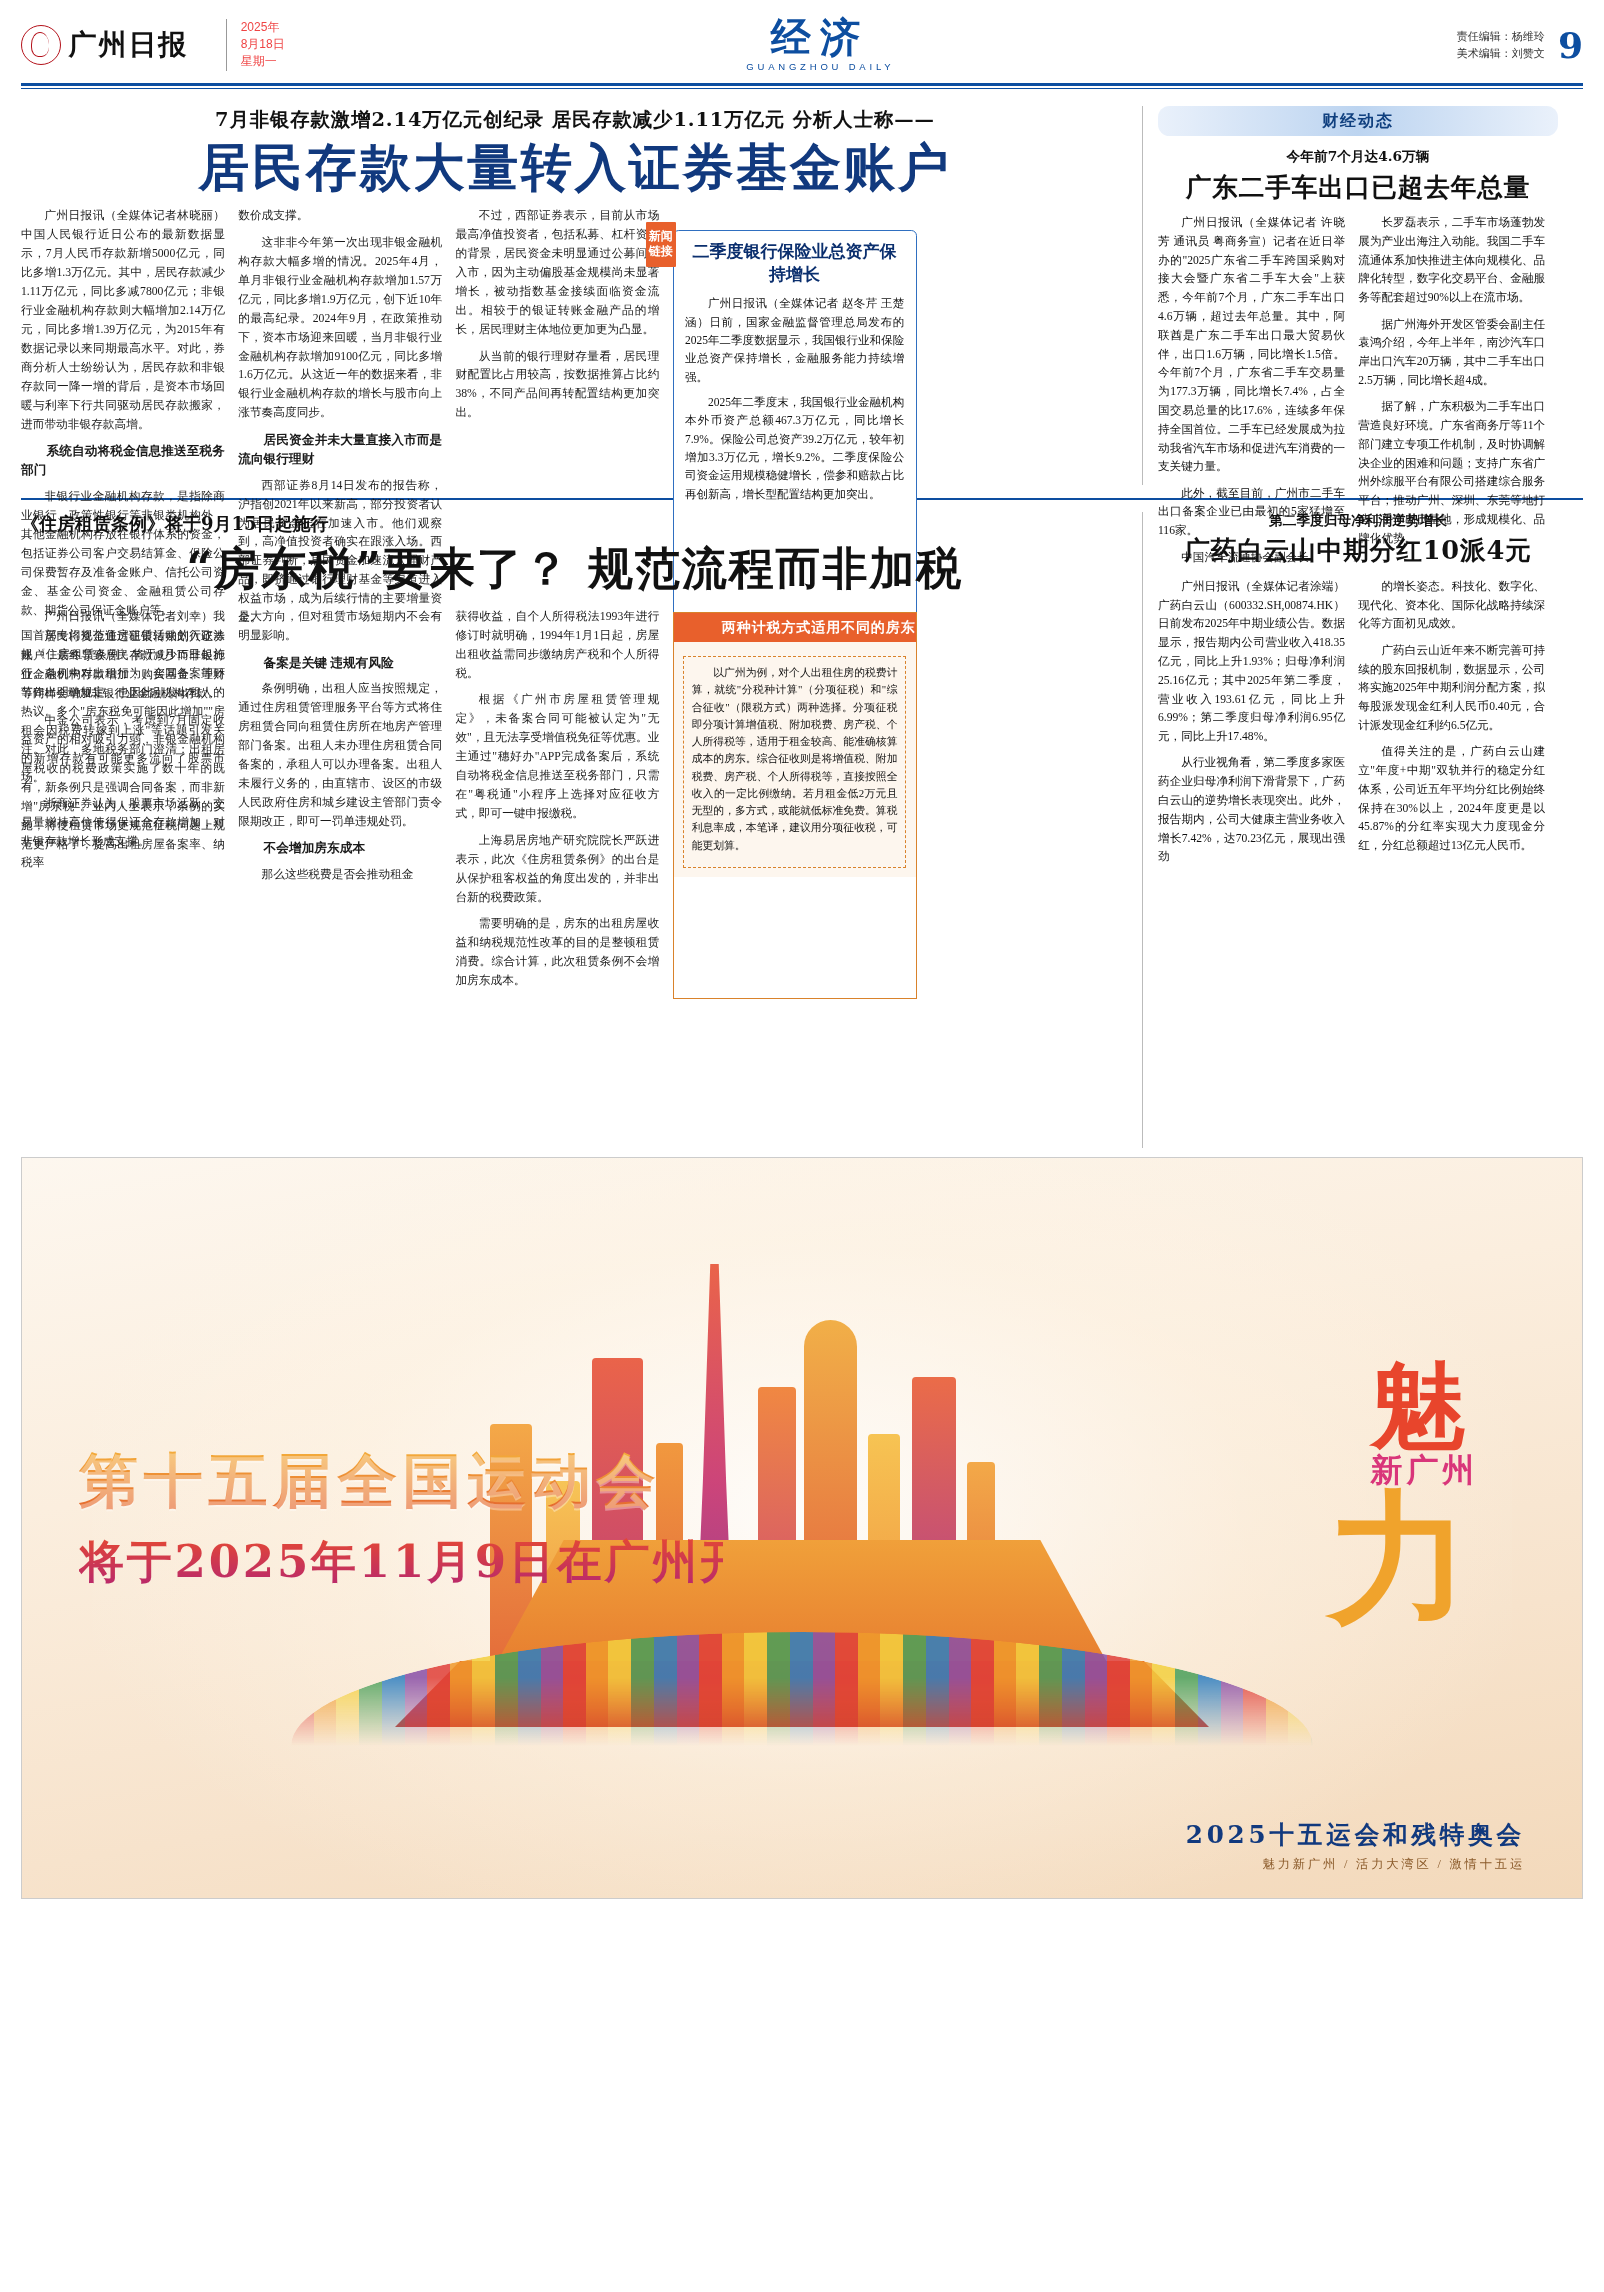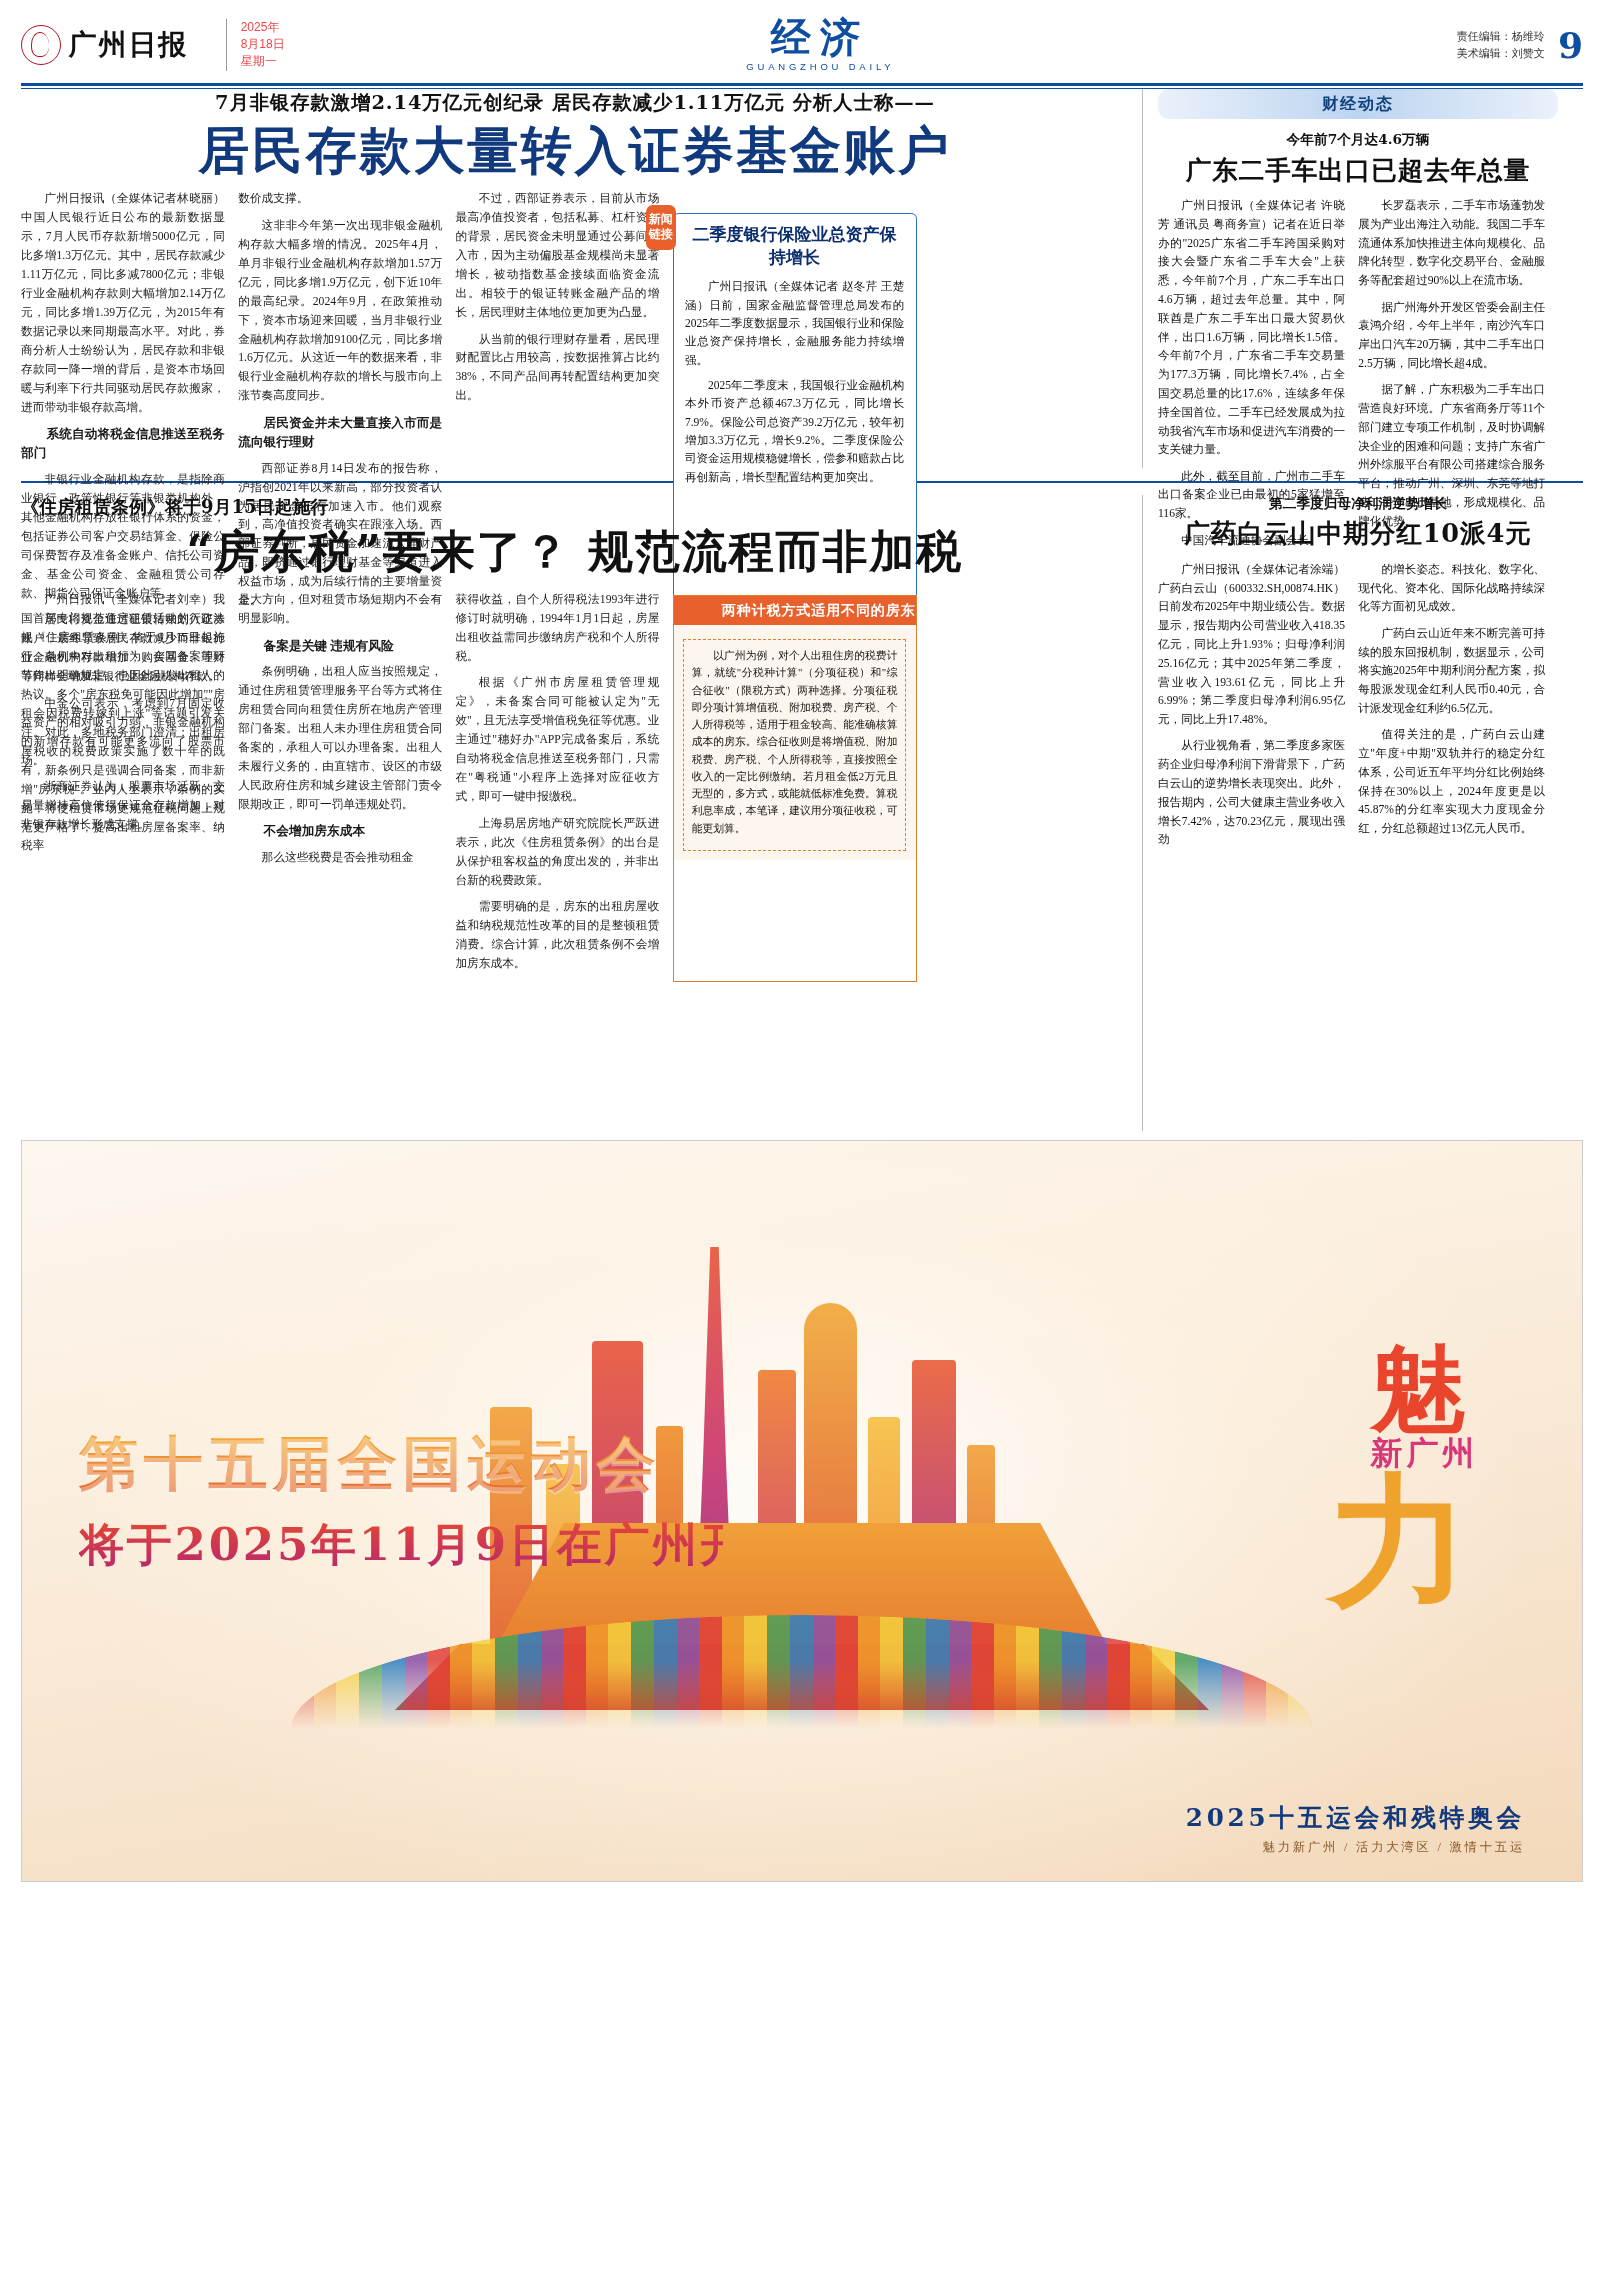--- a/index.html
+++ b/index.html
@@ -89,21 +89,21 @@
     font-size:36px;font-weight:bold;color:#0d4ea0;line-height:1;
   }
   .mh-rule{
     height:2.8px;background:#0d4ea0;margin-top:1.9px;
   }
   .mh-rule2{height:0.9px;background:#0d4ea0;margin-top:1.9px;}
 
   
   .zone-top{
     display:flex;
-    margin-top:0;
+    margin-top:17px;
     height:379px;
   }
   .col-left{
     width:1121px;
     padding-right:13.2px;
     box-sizing:border-box;
     position:relative;
   }
   .col-right{
     width:416px;
@@ -169,21 +169,21 @@
     position:absolute;
     left:-28px;top:-9.5px;
     width:24.6px;
     background:#e8602c;
     color:#fff;
     font-size:12px;
     font-weight:bold;
     text-align:center;
     padding:7.6px 2.8px;
     line-height:1.25;
-    border-radius:7px;
+    border-radius:1px;
     font-family:"DejaVu Serif", serif;
   }
   .linkbox h3{
     margin:0 0 7.6px 0;
     font-size:17px;
     font-family:Liberation Serif, serif;
     text-align:center;
     line-height:1.35;
     color:#0b2f6e;
   }

